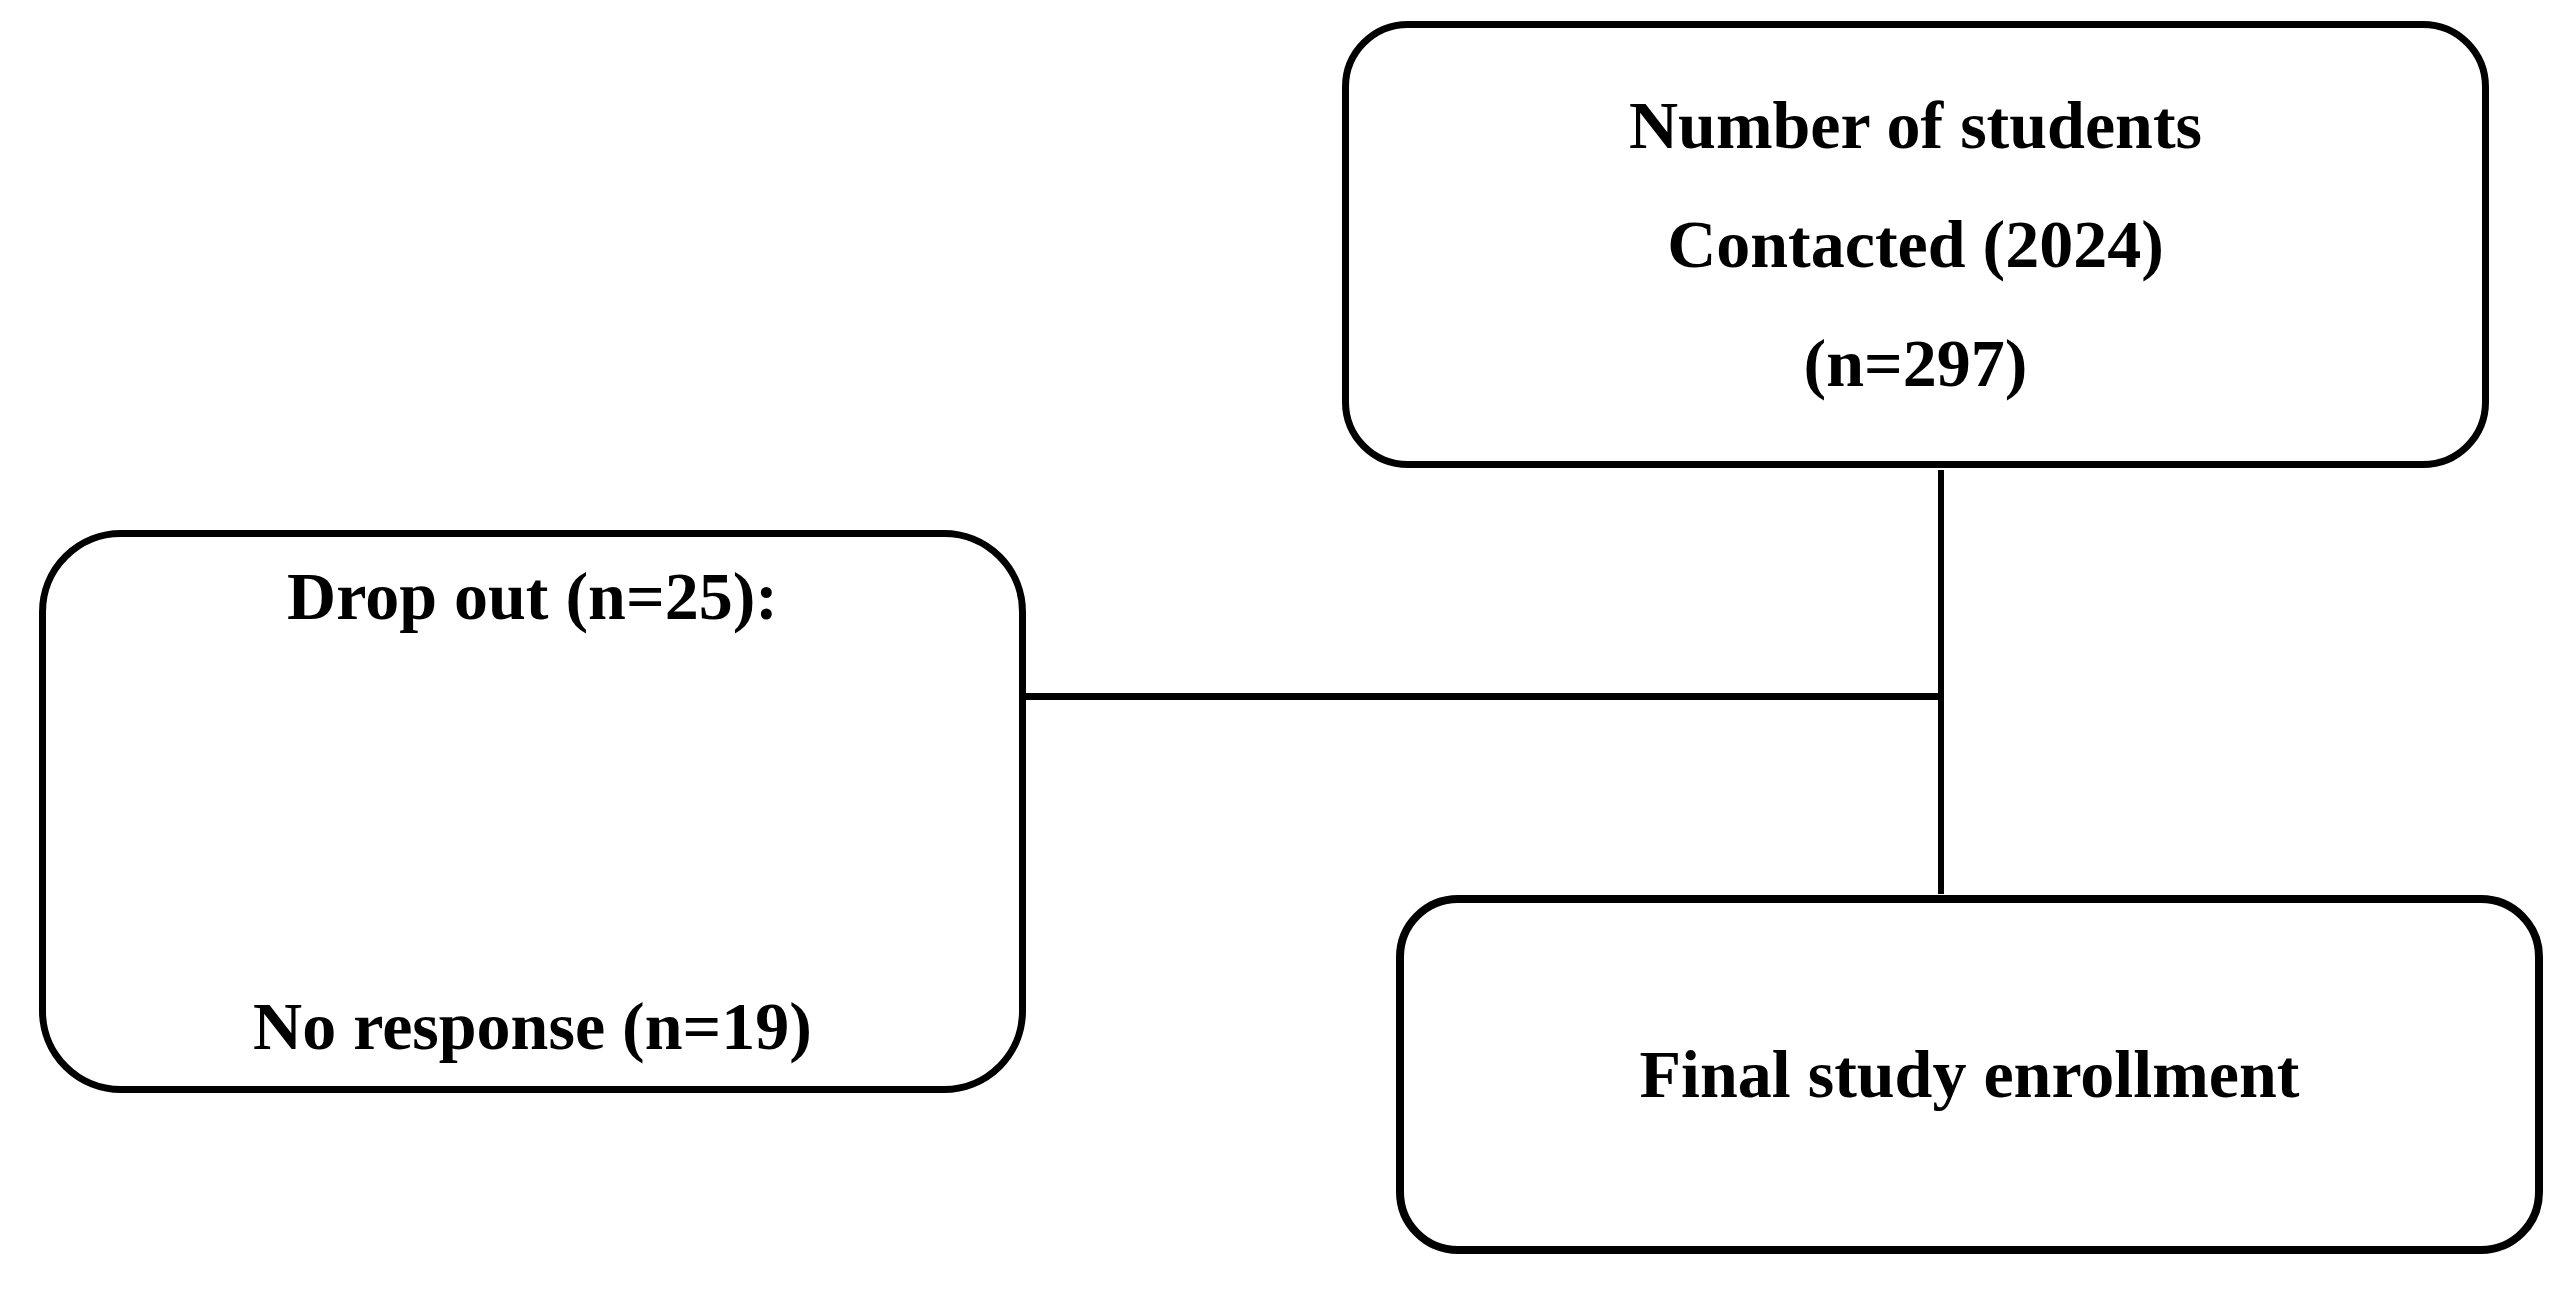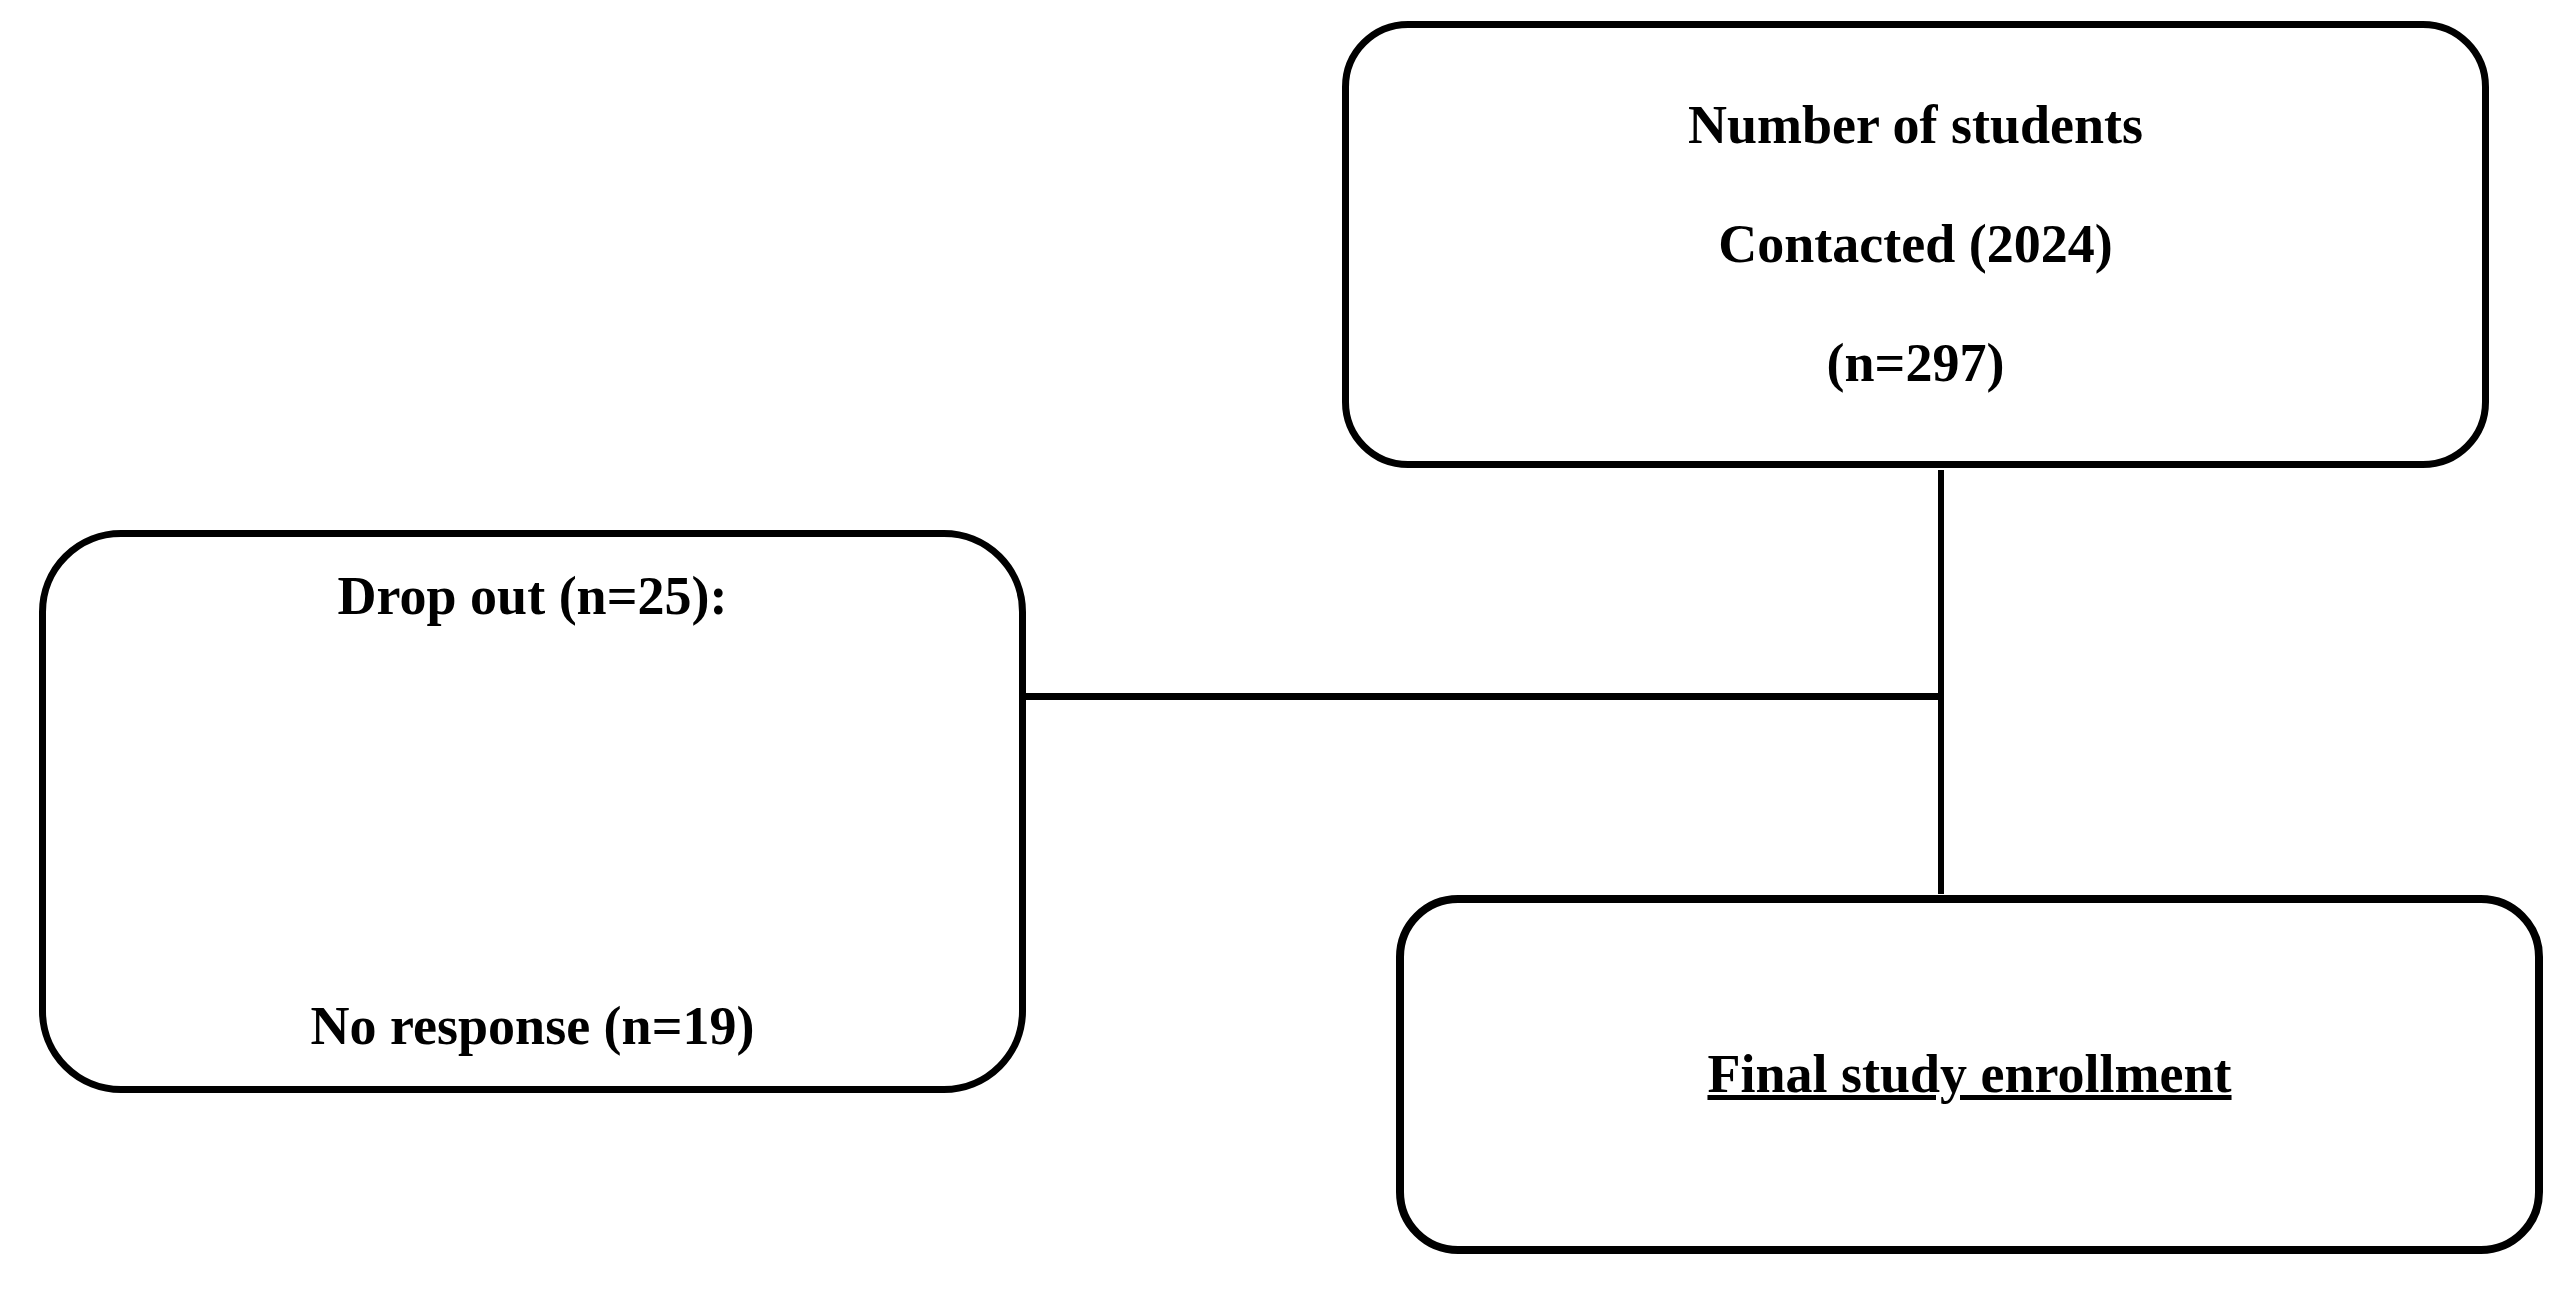--- a/index.html
+++ b/index.html
@@ -22,21 +22,21 @@
     border: 7.4px solid var(--stroke, #000000);
     background: var(--bg, #ffffff);
     display: flex;
     flex-direction: column;
     align-items: center;
     justify-content: center;
     text-align: center;
   }
   .node-line {
     font-weight: bold;
-    font-size: 54px;
+    font-size: 68px;
     line-height: 119px;
     white-space: nowrap;
   }
   .node-contacted {
     left: 1342px;
     top: 20.6px;
     width: 1147px;
     height: 447px;
     border-radius: 66px;
   }
@@ -48,21 +48,20 @@
     border-radius: 82px;
     justify-content: space-between;
   }
   .node-enrollment {
     left: 1396px;
     top: 895px;
     width: 1147px;
     height: 359px;
     border-width: 8.2px;
     border-radius: 62px;
-    text-decoration: underline;
   }
   .connector {
     position: absolute;
     background: var(--stroke, #000000);
   }
   .connector-vertical {
     left: 1938px;
     top: 470px;
     width: 5.8px;
     height: 424px;

